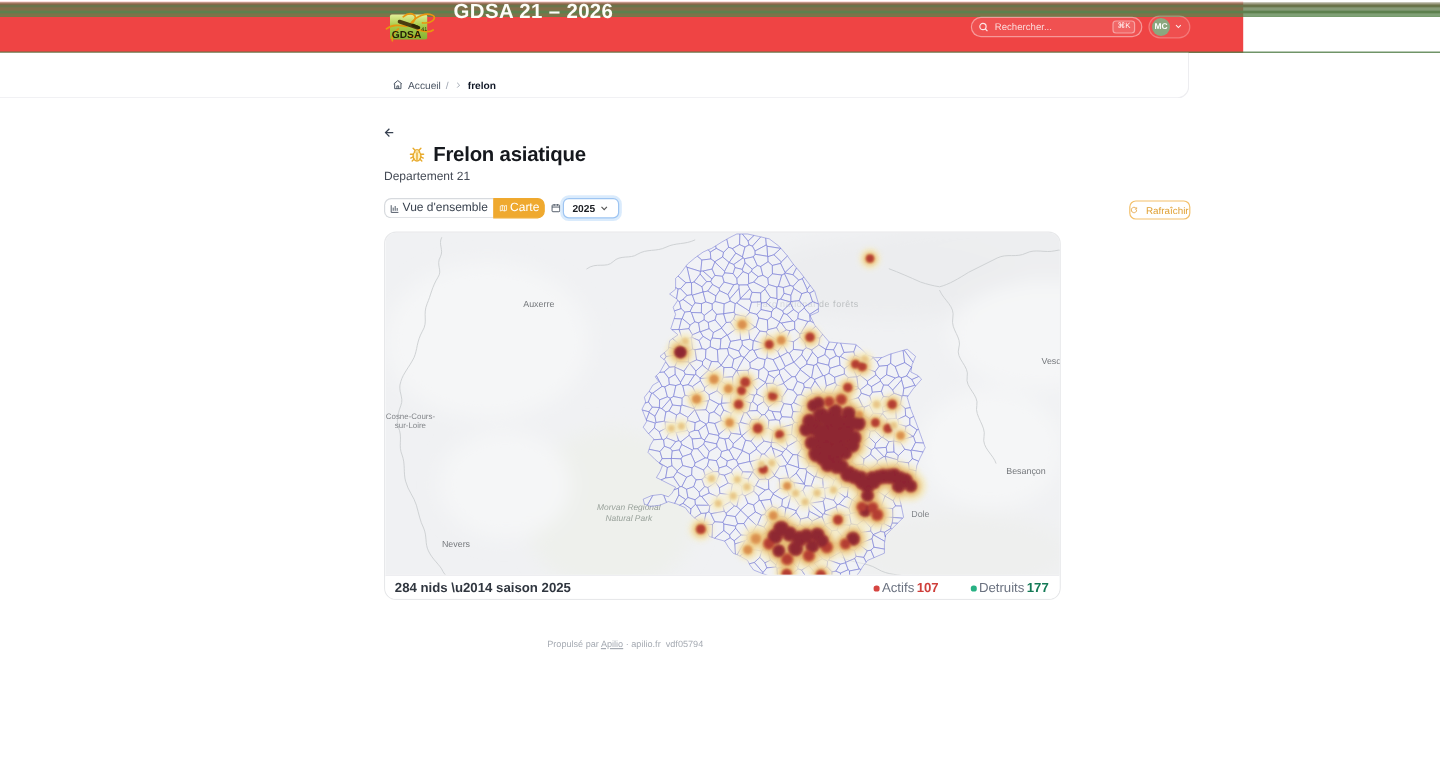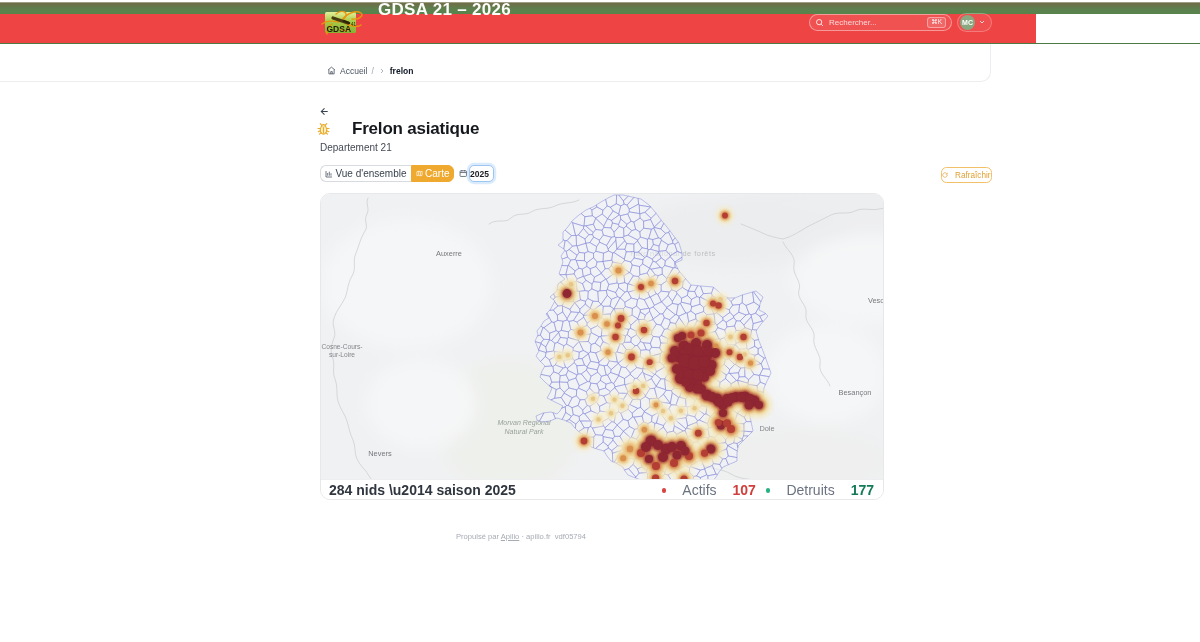--- a/index.html
+++ b/index.html
@@ -9,33 +9,33 @@
 .hdr-title{position:absolute;left:378px;top:0;color:#fcfdf8;font-size:17px;font-weight:bold;letter-spacing:0.3px}
 .search{position:absolute;left:809px;top:13.5px;width:143px;height:17.5px;border:1px solid rgba(255,255,255,0.42);border-radius:9px;background:rgba(255,255,255,0.07);display:flex;align-items:center;padding:0 5px}
 .search .ph{color:rgba(255,255,255,0.78);font-size:8px;margin-left:5px;flex:1}
 .kbd{border:1px solid rgba(255,255,255,0.4);background:rgba(255,255,255,0.12);border-radius:3px;font-size:6.5px;color:rgba(255,255,255,0.92);padding:1px 3px;line-height:1}
 .avatar{position:absolute;left:957px;top:13px;width:35px;height:18.5px;border:1px solid rgba(255,255,255,0.25);border-radius:10px;background:rgba(255,255,255,0.06);display:flex;align-items:center;padding:0 2px}
 .avc{width:15px;height:15px;border-radius:50%;background:#8ba77f;color:#fff;font-size:7px;font-weight:bold;display:flex;align-items:center;justify-content:center}
 .crumbbar{position:absolute;top:44px;left:0;width:991px;height:38px;background:#fff;border-bottom:1px solid #ededf0;border-right:1px solid #ededf0;border-bottom-right-radius:10px}
 .crumb{position:absolute;left:327px;top:64.5px;height:12px;display:flex;align-items:center;gap:4px;font-size:8.5px;color:#4b5563}
 .crumb b{color:#111827;font-size:8.5px}
 .back{position:absolute;left:319px;top:103px}
-.h1{position:absolute;left:316px;top:118.5px;display:flex;align-items:center;gap:21px;font-size:17px;font-weight:bold;color:#15181d;letter-spacing:-0.2px}
+.h1{position:absolute;left:340px;top:118.5px;display:flex;align-items:center;gap:6px;font-size:17px;font-weight:bold;color:#15181d;letter-spacing:-0.2px}
 .sub{position:absolute;left:320px;top:141.5px;font-size:10px;color:#444a55}
 .btnrow{position:absolute;left:320px;top:165px;display:flex;align-items:center}
 .btn{height:16.5px;display:flex;align-items:center;gap:2.5px;font-size:10px;padding:0 4px}
 .btn1{border:1px solid #d7dade;border-right:none;border-radius:6px 0 0 6px;background:#fff;color:#3a4350}
 .btn2{background:#efa92f;color:#fff;border-radius:0 6px 6px 0;border:1px solid #efa92f}
 .calw{margin-left:4.5px;display:flex;align-items:center}
-.sel{margin-left:1.5px;width:25px;height:17px;border:1.4px solid #9ec5f2;box-shadow:0 0 0 2.2px rgba(150,197,245,0.35);border-radius:5px;background:#fff;display:flex;align-items:center;justify-content:center;gap:3px;font-size:8.5px;font-weight:600;color:#1a1d22}
+.sel{margin-left:1.5px;width:47px;height:17px;border:1.4px solid #9ec5f2;box-shadow:0 0 0 2.2px rgba(150,197,245,0.35);border-radius:5px;background:#fff;display:flex;align-items:center;justify-content:center;gap:3px;font-size:8.5px;font-weight:600;color:#1a1d22}
 .refresh{position:absolute;left:941px;top:167px;width:50.5px;height:16px;border:1px solid #f3c06a;border-radius:5.5px;background:#fff;color:#df9f30;font-size:8.2px;font-weight:400;display:flex;align-items:center;justify-content:center;gap:7px}
 .mapcard{position:absolute;left:319.5px;top:192.5px;width:564px;height:307.5px;border:1px solid #e7e8ea;border-radius:10px;overflow:hidden;background:#fff}
-.statbar{position:absolute;left:0;bottom:0;width:100%;height:20px;background:#fff;border-top:1px solid #eeeef1;display:flex;align-items:center;padding:1.5px 8.5px 0 8.5px;font-size:14px}
+.statbar{position:absolute;left:0;bottom:0;width:100%;height:20px;background:#fff;border-top:1px solid #eeeef1;display:flex;align-items:center;padding:1.5px 8.5px 0 8.5px;font-size:11px}
 .statbar .left{font-weight:bold;color:#30363f;flex:1}
-.leg{display:flex;align-items:center;gap:16px;margin-left:10px;color:#6b7280}
+.leg{display:flex;align-items:center;gap:2px;margin-left:27px;color:#6b7280}
 .dot{width:4.5px;height:4.5px;border-radius:50%}
 .footer{position:absolute;top:532px;left:456px;width:400px;text-align:left;font-size:7.6px;color:#a6abb3}
 .footer span.u{text-decoration:underline}
 </style></head>
 <body>
 <div class="hdr">
     <div class="hdrgrad">
       <div style="height:1px;background:#ffffff"></div>
       <div style="height:1px;background:#ffffff"></div>
       <div style="height:1px;background:#9f9e85"></div>

